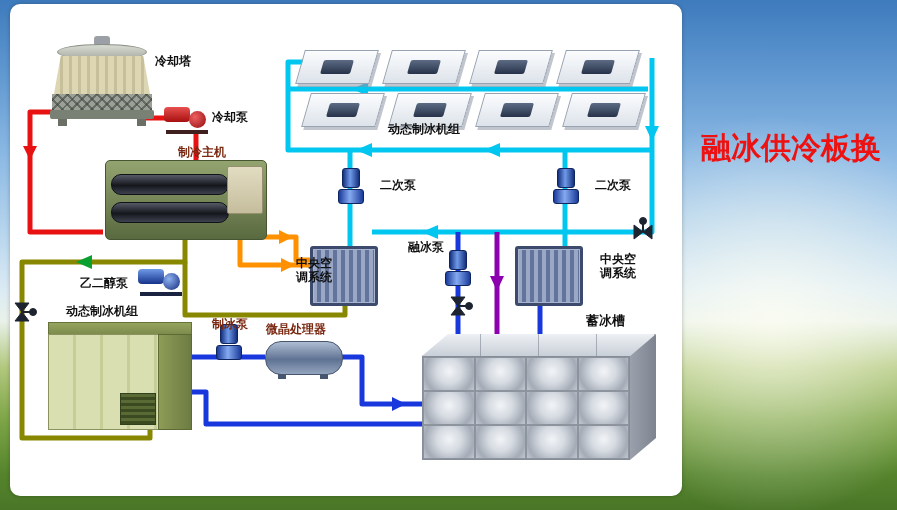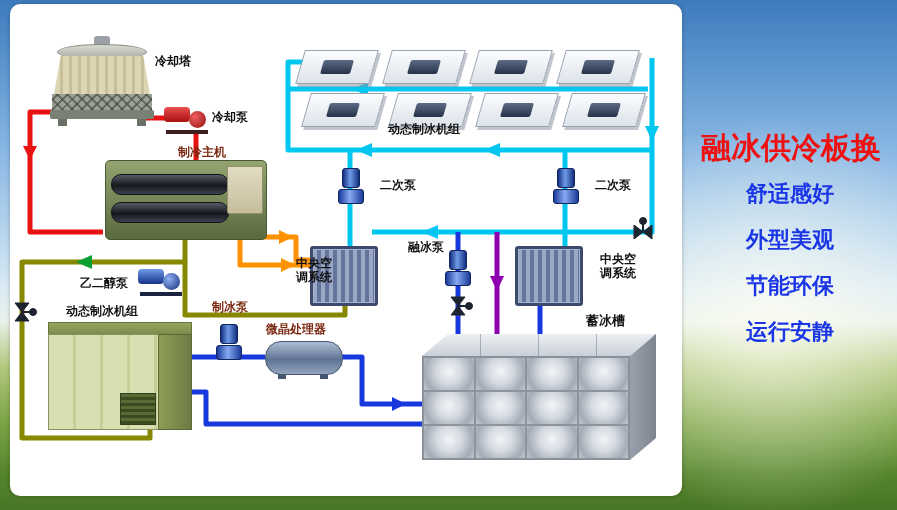--- a/index.html
+++ b/index.html
@@ -250,25 +250,19 @@
   <div class="lbl" style="left:212px;top:112px">冷却泵</div>
   <div class="lbl maroon" style="left:178px;top:147px">制冷主机</div>
   <div class="lbl" style="left:388px;top:124px">动态制冰机组</div>
   <div class="lbl" style="left:380px;top:180px">二次泵</div>
   <div class="lbl" style="left:595px;top:180px">二次泵</div>
   <div class="lbl two" style="left:296px;top:258px">中央空调系统</div>
   <div class="lbl two" style="left:600px;top:254px">中央空调系统</div>
   <div class="lbl" style="left:408px;top:242px">融冰泵</div>
   <div class="lbl" style="left:80px;top:278px">乙二醇泵</div>
   <div class="lbl" style="left:66px;top:306px">动态制冰机组</div>
-  <div class="lbl maroon" style="left:212px;top:302px">制冰泵</div>
+  <div class="lbl maroon" style="left:212px;top:319px">制冰泵</div>
   <div class="lbl maroon" style="left:266px;top:324px">微晶处理器</div>
   <div class="lbl big" style="left:586px;top:315px">蓄冰槽</div>
 
   <div class="side-title">融冰供冷板换</div>
-  <div class="side-features">
-    <div class="feat">舒适感好</div>
-    <div class="feat">外型美观</div>
-    <div class="feat">节能环保</div>
-    <div class="feat">运行安静</div>
-  </div>
 
 </div>
 
 </body></html>

